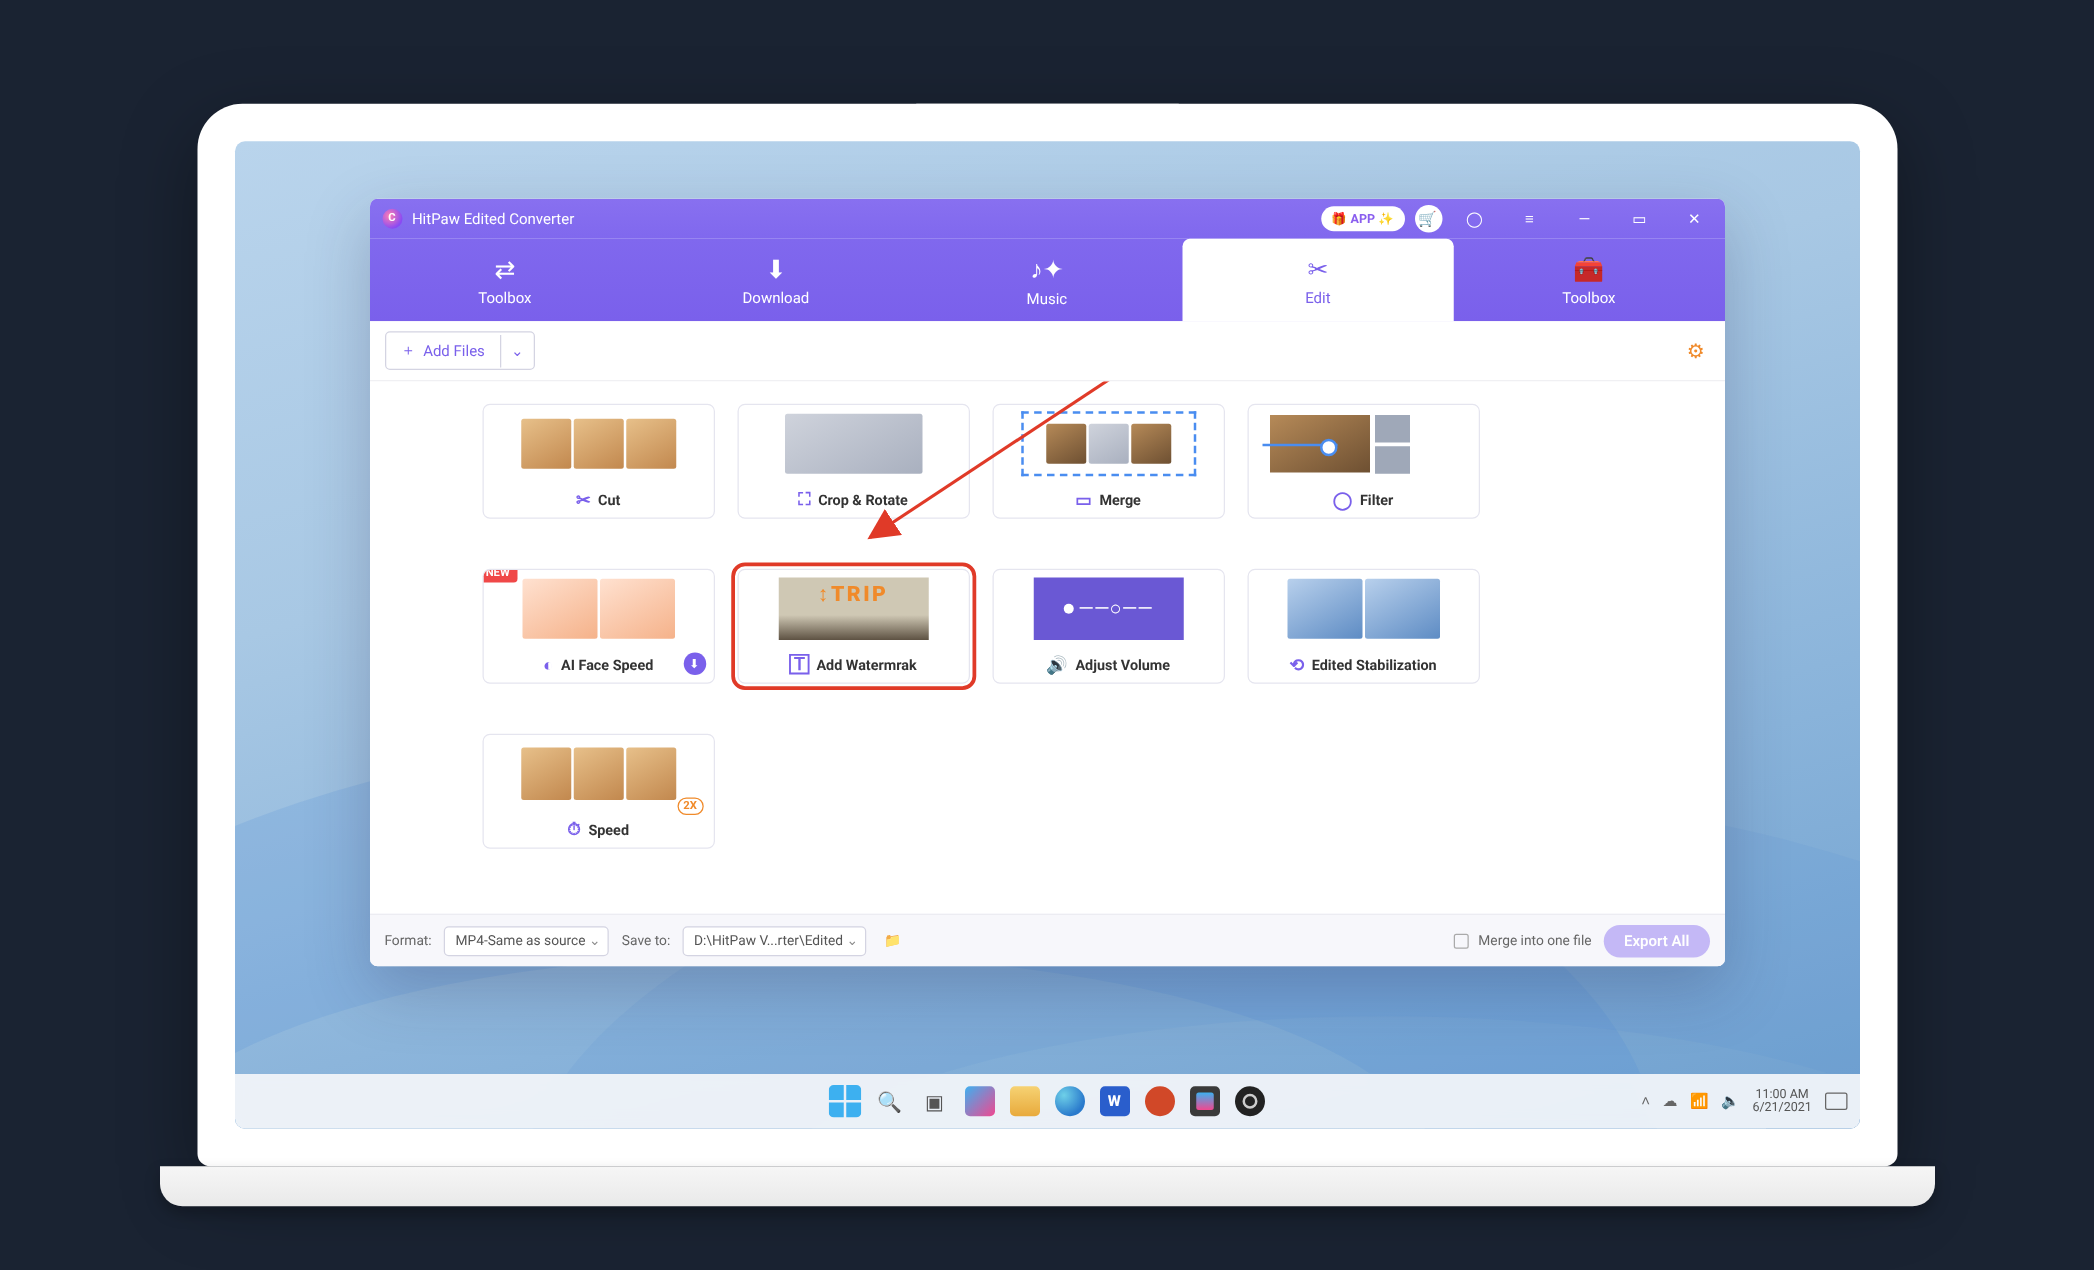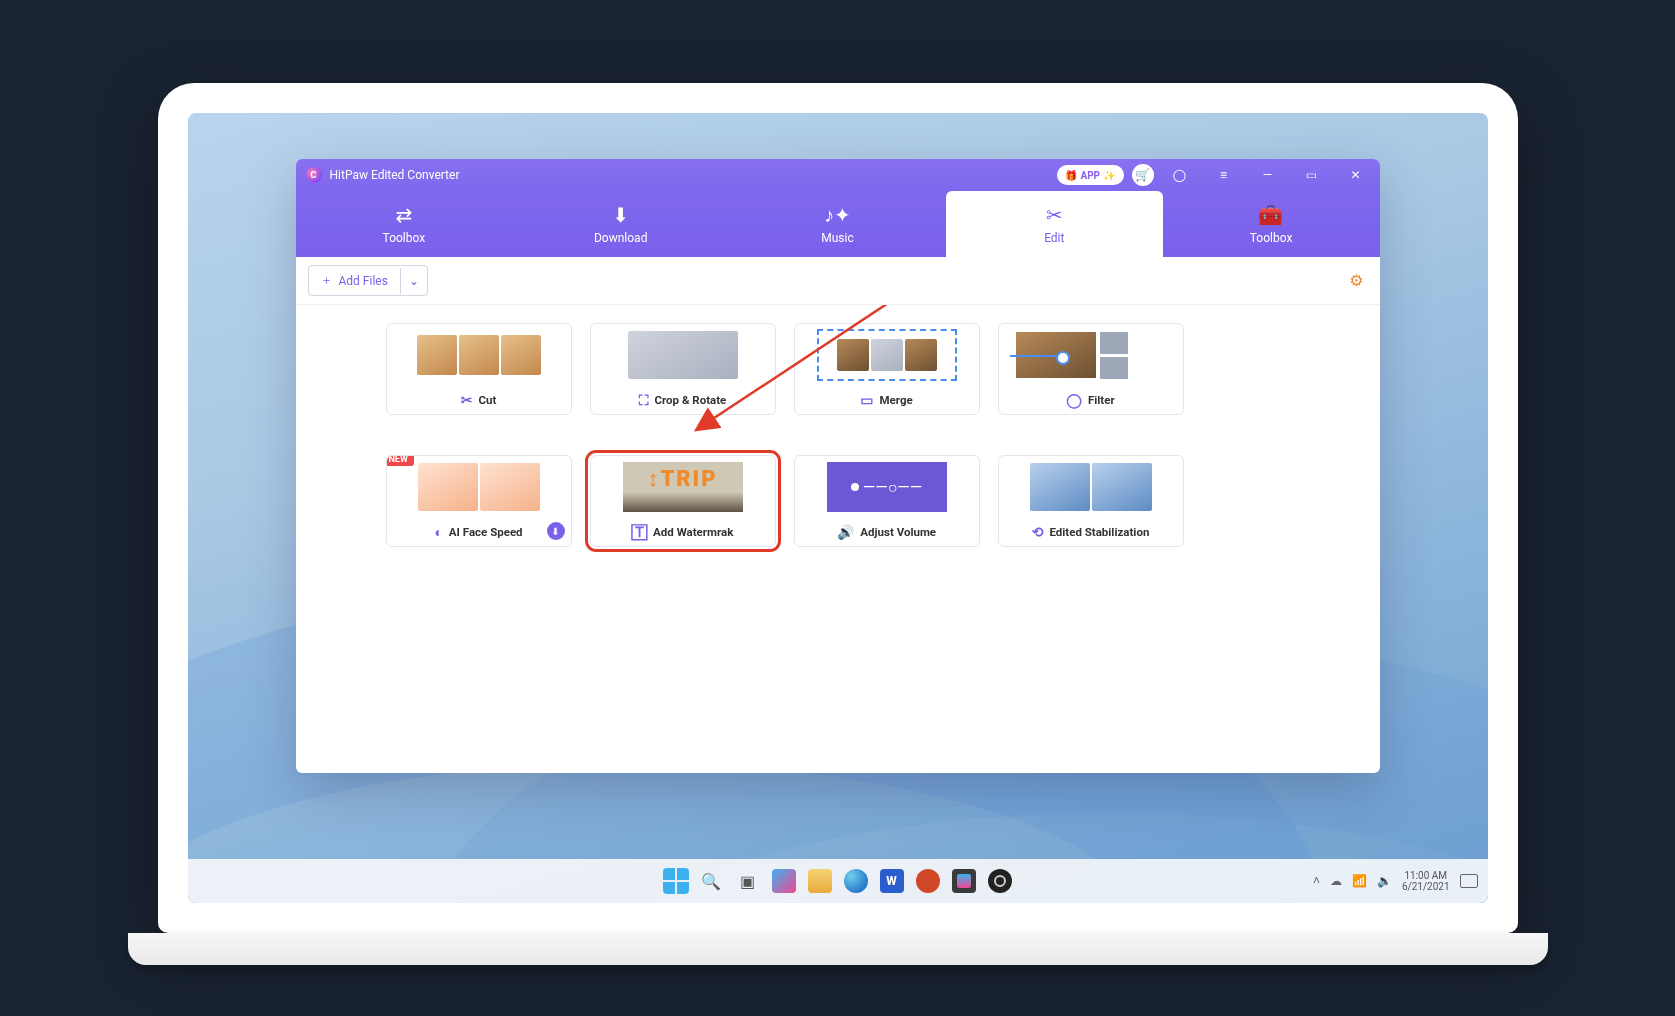--- a/index.html
+++ b/index.html
@@ -204,21 +204,21 @@
   .frame { width: 40px; height: 40px; background: linear-gradient(150deg,#e7c08a,#c2884e); border-radius: 2px; }
   .frame.grey { background: linear-gradient(150deg,#cfd3dc,#a9b0bf); }
   .frame.people { background: linear-gradient(150deg,#b68a58,#6e5032); }
   .frame.ski { background: linear-gradient(150deg,#b8d0ec,#5e8cc4); }
   .frame.face { background: linear-gradient(150deg,#ffe1d0,#f5b28a); }
   .frame.small { width: 32px; height: 32px; }
   .trip-thumb {
     width: 120px; height: 50px;
     background: linear-gradient(180deg,#cfc8b4 60%,#5e5243 100%);
     display: flex; align-items: flex-start; justify-content: center;
-    color: #f08a2a; font-weight: 900; font-size: 22px; letter-spacing: 2px;
+    color: #f08a2a; font-weight: 900; font-size: 17px; letter-spacing: 2px;
     padding-top: 4px;
   }
   .vol-thumb {
     width: 120px; height: 50px;
     background: #6a58d4;
     display: flex; align-items: center; justify-content: center;
     color: #fff; gap: 4px;
   }
   .merge-thumb {
     width: 140px; height: 52px;
@@ -492,33 +492,60 @@
                   <span class="frame ski" style="width:60px;height:48px"></span>
                   <span class="frame ski" style="width:60px;height:48px"></span>
                 </span>
             </div>
             <div class="card-label">
               <span class="card-icon">⟲</span>
               <span>Edited Stabilization</span>
             </div>
           </div>
 
+          <div class="card">
+            <span class="speed-badge-2x">2X</span>
+            <div class="thumb">
+              <span class="frame-strip">
+                  <span class="frame" style="width:40px;height:42px"></span>
+                  <span class="frame" style="width:40px;height:42px"></span>
+                  <span class="frame" style="width:40px;height:42px"></span>
+                </span>
+            </div>
+            <div class="card-label">
+              <span class="card-icon">⏱</span>
+              <span>Speed</span>
+            </div>
+          </div>
 
         </div>
 
         <svg class="arrow-svg" width="900" height="420">
           <defs>
             <marker id="ah" markerWidth="12" markerHeight="12" refX="9" refY="5" orient="auto">
               <path d="M0,0 L10,5 L0,10 z" fill="#e03a28"></path>
             </marker>
           </defs>
           <line x1="680" y1="-60" x2="400" y2="125" stroke="#e03a28" stroke-width="2.5" marker-end="url(#ah)"></line>
         </svg>
       </div>
 
+      <div class="footer">
+        <span>Format:</span>
+        <span class="sel">MP4-Same as source</span>
+        <span>Save to:</span>
+        <span class="sel">D:\HitPaw V...rter\Edited</span>
+        <span class="folder-ico">📁</span>
+        <span class="footer-spacer"></span>
+        <label style="display:flex;align-items:center;gap:4px;cursor:pointer;">
+          <span class="checkbox"></span>
+          <span>Merge into one file</span>
+        </label>
+        <span class="export-btn">Export All</span>
+      </div>
 
     </div>
 
     <div class="taskbar">
       <div class="taskbar-center">
         <span class="tb-icon">
             <span class="tb-icon win"></span>
           </span>
         <span class="tb-icon search">🔍</span>
         <span class="tb-icon taskview">▣</span>

